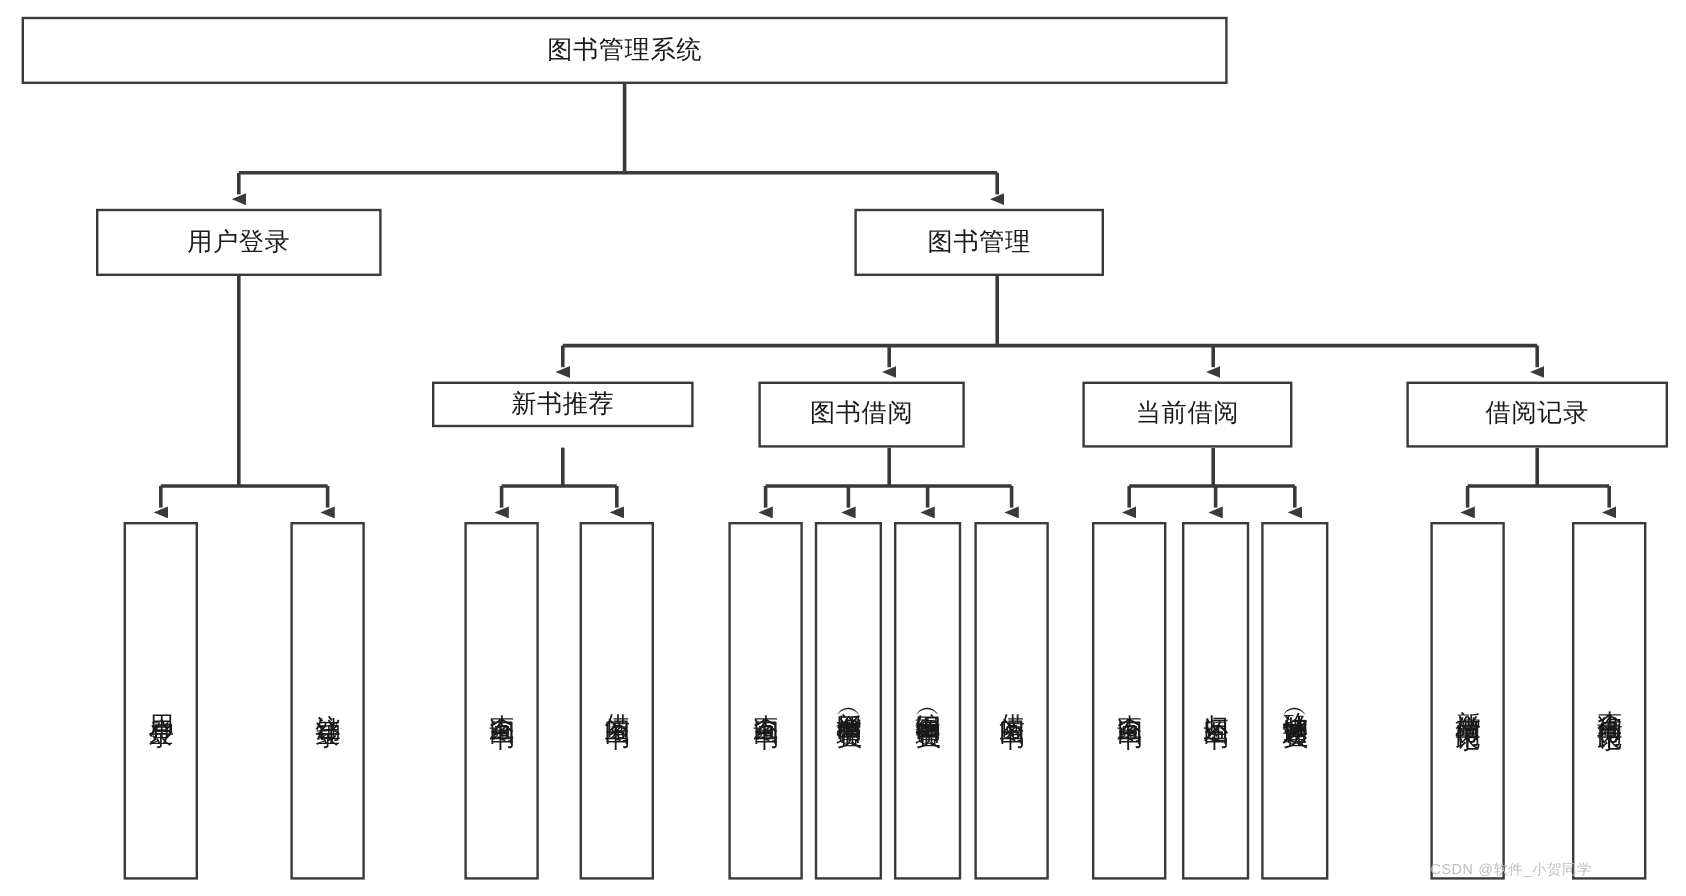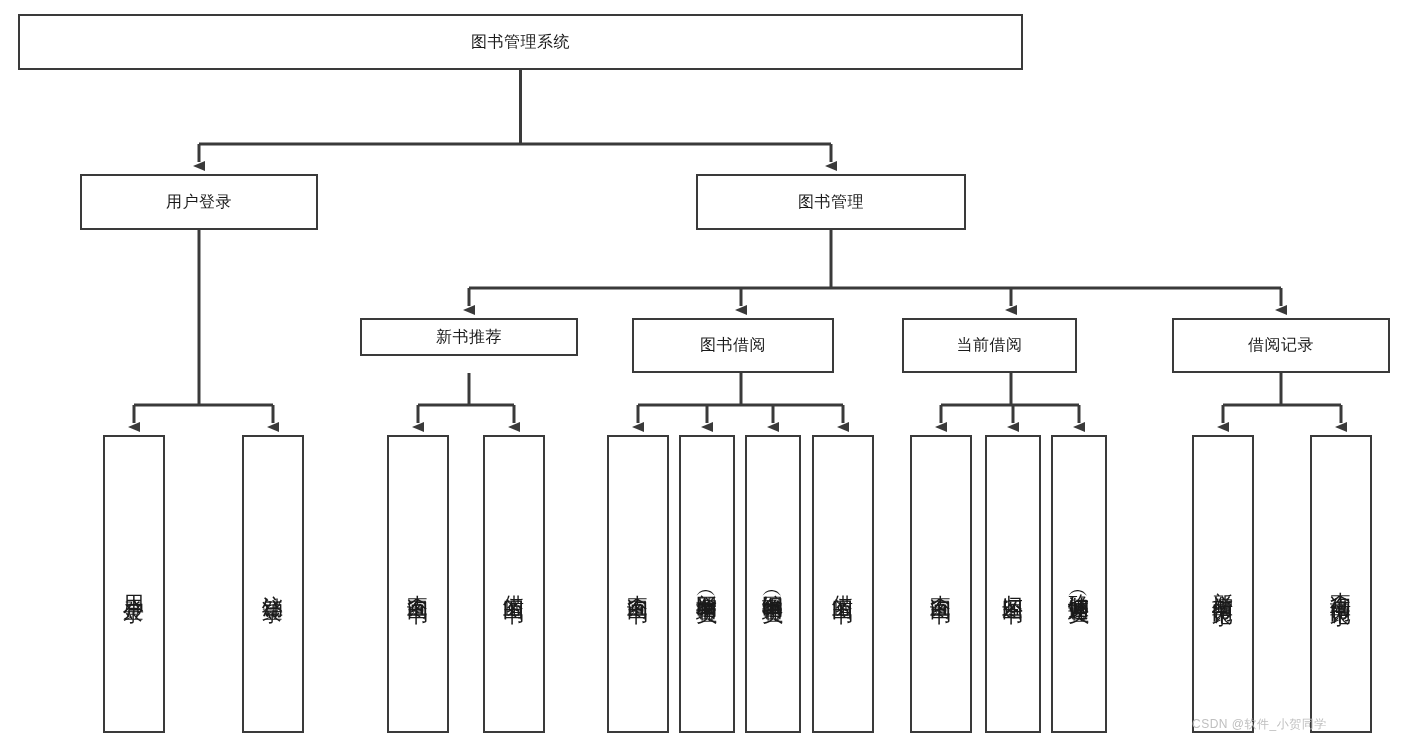--- a/index.html
+++ b/index.html
@@ -35,21 +35,21 @@
     justify-content: center;
     overflow: hidden;
   }
   .node .label {
     color: #1a1a1a;
     text-align: center;
     line-height: 1.18;
     white-space: pre;
   }
   .node.horiz .label {
-    font-size: 16px;
+    font-size: 21px;
     letter-spacing: 0.5px;
   }
   .node.vert {
     align-items: center;
   }
   .node.vert .label {
     writing-mode: vertical-rl;
     text-orientation: upright;
     font-size: 21px;
     letter-spacing: 3px;
@@ -116,27 +116,27 @@
       </g>
   </svg>
 
   <div id="nodes">
       <div class="node horiz" style="left: 18px; top: 14px; width: 1005px; height: 56px;">
         <span class="label">图书管理系统</span>
       </div>
       <div class="node horiz" style="left: 80px; top: 174px; width: 238px; height: 56px;">
         <span class="label">用户登录</span>
       </div>
-      <div class="node horiz" style="left: 696px; top: 174px; width: 270px; height: 56px; justify-content: center;">
+      <div class="node horiz" style="left: 712px; top: 174px; width: 208px; height: 56px; justify-content: center;">
         <span class="label">图书管理</span>
       </div>
       <div class="node horiz" style="left: 360px; top: 318px; width: 218px; height: 38px;">
         <span class="label">新书推荐</span>
       </div>
-      <div class="node horiz" style="left: 632px; top: 318px; width: 202px; height: 55px;">
+      <div class="node horiz" style="left: 632px; top: 318px; width: 172px; height: 55px;">
         <span class="label">图书借阅</span>
       </div>
       <div class="node horiz" style="left: 902px; top: 318px; width: 175px; height: 55px;">
         <span class="label">当前借阅</span>
       </div>
       <div class="node horiz" style="left: 1172px; top: 318px; width: 218px; height: 55px;">
         <span class="label">借阅记录</span>
       </div>
       <div class="node vert" style="left: 103px; top: 435px; width: 62px; height: 298px;">
         <span class="label">用户登录</span>

